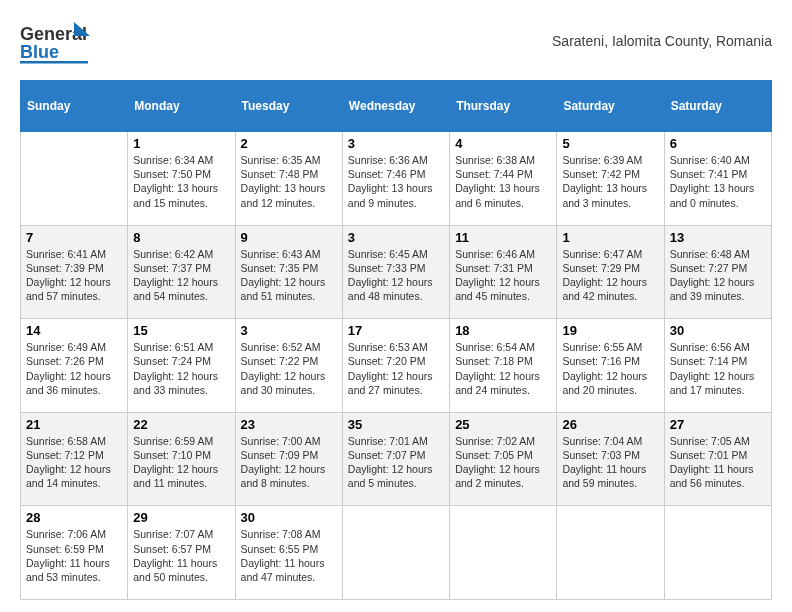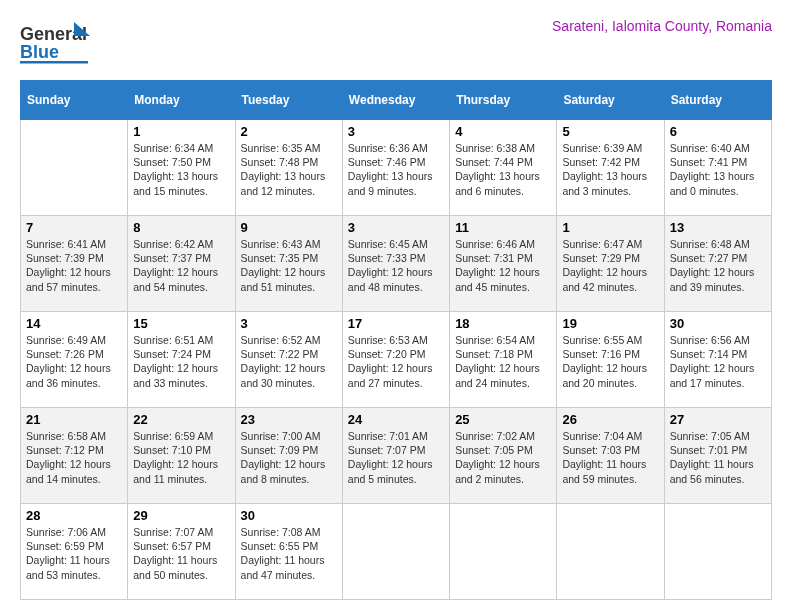--- a/index.html
+++ b/index.html
@@ -26,34 +26,34 @@
     .title-block {
       text-align: right;
     }
     .month-title {
       font-size: 36px;
       font-weight: normal;
       color: #222;
     }
     .location {
       font-size: 14px;
-      color: #a21caf;
-      margin-top: 0;
+      color: #404040;
+      margin-top: 15px;
     }
     .calendar {
       flex: 1;
       border-collapse: collapse;
       width: 100%;
       font-size: 11px;
     }
     .calendar th {
       background: #2a7cc7;
       color: #fff;
       text-align: left;
-      padding: 12px 6px;
+      padding: 18px 6px;
       font-size: 12px;
       font-weight: bold;
       border: 1px solid #2a7cc7;
     }
     .calendar td {
       border: 1px solid #ccc;
       vertical-align: top;
       padding: 4px 5px;
       width: calc(100% / 7);
     }
@@ -214,21 +214,21 @@
           </td>
           <td>
             <span class="day-number">22</span>
             <div class="day-info">Sunrise: 6:59 AM<br>Sunset: 7:10 PM<br>Daylight: 12 hours<br>and 11 minutes.</div>
           </td>
           <td>
             <span class="day-number">23</span>
             <div class="day-info">Sunrise: 7:00 AM<br>Sunset: 7:09 PM<br>Daylight: 12 hours<br>and 8 minutes.</div>
           </td>
           <td>
-            <span class="day-number">24</span>
+            <span class="day-number">35</span>
             <div class="day-info">Sunrise: 7:01 AM<br>Sunset: 7:07 PM<br>Daylight: 12 hours<br>and 5 minutes.</div>
           </td>
           <td>
             <span class="day-number">25</span>
             <div class="day-info">Sunrise: 7:02 AM<br>Sunset: 7:05 PM<br>Daylight: 12 hours<br>and 2 minutes.</div>
           </td>
           <td>
             <span class="day-number">26</span>
             <div class="day-info">Sunrise: 7:04 AM<br>Sunset: 7:03 PM<br>Daylight: 11 hours<br>and 59 minutes.</div>
           </td>

